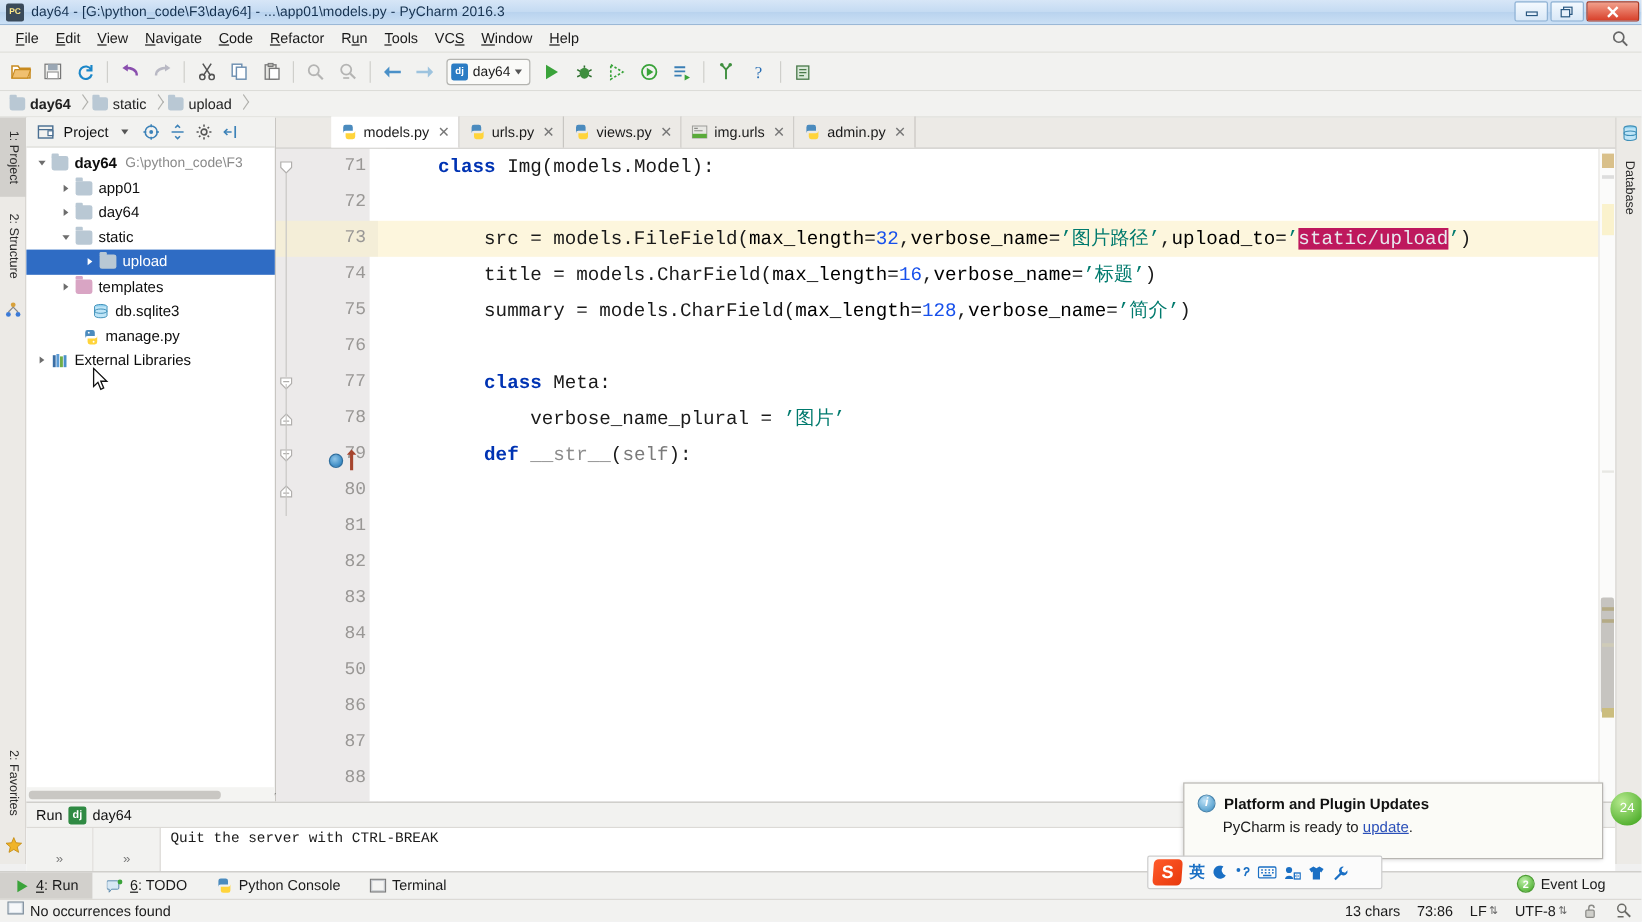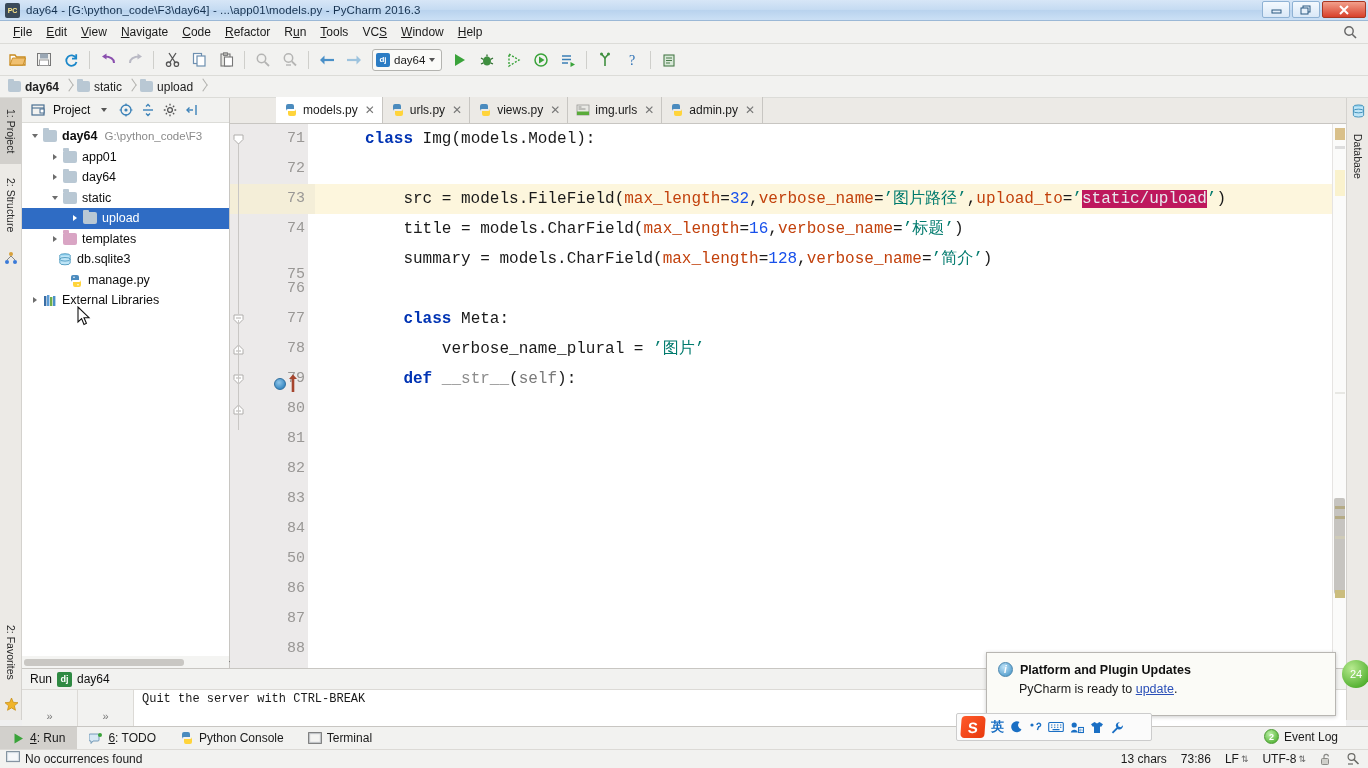--- a/index.html
+++ b/index.html
@@ -209,21 +209,21 @@
   .lnrow {
     position: absolute; left: 0; width: 85px; height: 30px;
     text-align: right; padding-right: 10px;
     font-family: "Liberation Mono", "DejaVu Sans Mono", monospace;
     font-size: 15px; line-height: 30px; color: #999795;
   }
   .crow { position: absolute; left: 0; height: 30px; white-space: pre; padding-left: 50px; }
   .hl-line { position: absolute; left: 0; width: 1116px; height: 30px; background: #fdf6dd; }
   .hl-gut  { position: absolute; left: 0; width: 85px; height: 30px; background: #f4eed8; }
   .k  { color: #0033b3; font-weight: bold; }       
-  .p  { color: #c2410c; }                            
+  .p  { color: #000000; }                            
   .n  { color: #1750eb; }                            
   .s  { color: #007a6d; }                            
   .sel{ background: #be185d; color: #e8e8ee; }       
   .df { color: #7a7a7a; }                            
   .fn { color: #8c8c8c; }
   .plain { color: #1a1a1a; }
   .fold-ic {
     position: absolute; left: 3px; width: 11px; height: 11px;
   }
   .fold-line {
@@ -676,21 +676,21 @@
       </div>
 
       <div class="trow" style="padding-left:26px">
         <span class="twist">
             <i></i>
           </span>
         <span class="ficon pink"></span>
         <span class="tlabel">templates</span>
       </div>
 
-      <div class="trow" style="padding-left:34px">
+      <div class="trow" style="padding-left:53px">
         <span class="ficon db">
           <svg width="14" height="13" viewBox="0 0 14 13">
               <ellipse cx="7" cy="2.5" rx="5.2" ry="1.8" fill="#8fd0ef" stroke="#3e8fb8" stroke-width=".8"></ellipse>
               <path d="M1.8 2.5 v7.5 a5.2 1.8 0 0 0 10.4 0 V2.5" fill="#bfe5f7" stroke="#3e8fb8" stroke-width=".8"></path>
               <ellipse cx="7" cy="6.3" rx="5.2" ry="1.8" fill="none" stroke="#3e8fb8" stroke-width=".8"></ellipse>
             </svg>
         </span>
         <span class="tlabel">db.sqlite3</span>
       </div>
 
@@ -791,21 +791,21 @@
     <div class="gutter"></div>
     <div class="gutter-fold"></div>
 
     <div class="hl-gut" style="top:60px;"></div>
     <div class="hl-line" style="top:60px; left:85px; width:1031px;"></div>
 
     <div class="lnrow" style="top:0px">71</div>
     <div class="lnrow" style="top:30px">72</div>
     <div class="lnrow" style="top:60px">73</div>
     <div class="lnrow" style="top:90px">74</div>
-    <div class="lnrow" style="top:136px">75</div>
+    <div class="lnrow" style="top:120px">75</div>
     <div class="lnrow" style="top:150px">76</div>
     <div class="lnrow" style="top:180px">77</div>
     <div class="lnrow" style="top:210px">78</div>
     <div class="lnrow" style="top:240px">79</div>
     <div class="lnrow" style="top:270px">80</div>
     <div class="lnrow" style="top:300px">81</div>
     <div class="lnrow" style="top:330px">82</div>
     <div class="lnrow" style="top:360px">83</div>
     <div class="lnrow" style="top:390px">84</div>
     <div class="lnrow" style="top:420px">50</div>

